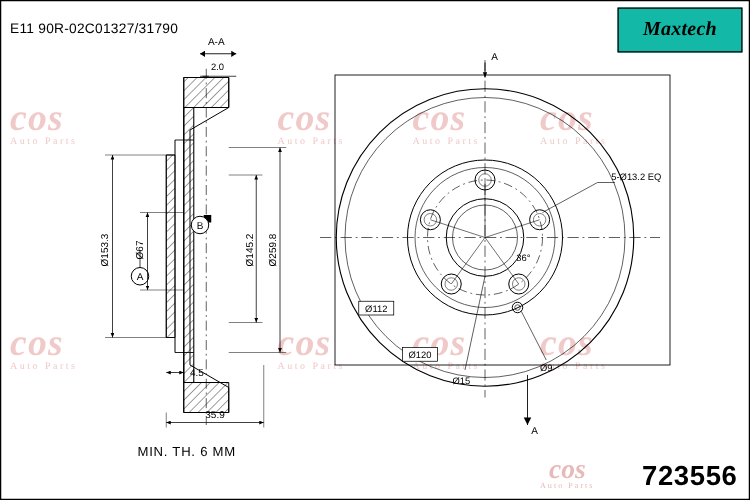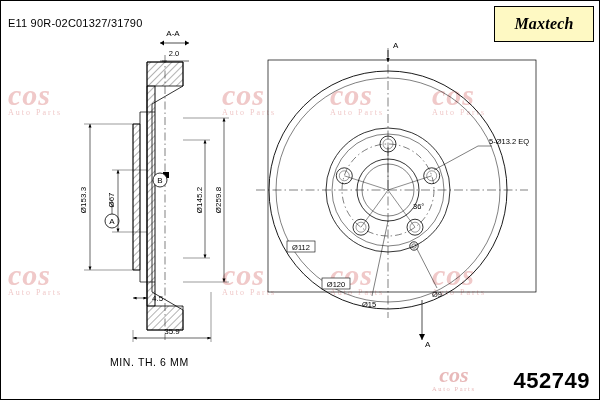--- a/index.html
+++ b/index.html
@@ -17,21 +17,21 @@
   }
   .approval{
     position:absolute;left:8px;top:17px;
     font-size:11px;letter-spacing:.2px;
     white-space:nowrap;
   }
   .brandbox{
     position:absolute;right:6px;top:6px;
     width:98px;height:34px;
     border:1px solid #000;
-    background:#fef9c3;
+    background:#14b8a6;
     display:flex;align-items:center;justify-content:center;
   }
   .brandbox .bt{
     font-family:"Liberation Serif", serif;
     font-size:16px;font-weight:bold;font-style:italic;
     letter-spacing:.2px;
   }
   .partno{
     position:absolute;right:10px;bottom:6px;
     font-size:22px;font-weight:bold;letter-spacing:.5px;
@@ -254,13 +254,13 @@
   </g>
 </svg>
 
 <div class="minth">MIN. TH. 6 MM</div>
 
 <div class="logo-bottom">
   <span class="big">cos</span>
   <span class="small">Auto Parts</span>
 </div>
 
-<div class="partno">452749</div>
+<div class="partno">723556</div>
 
 </body></html>

